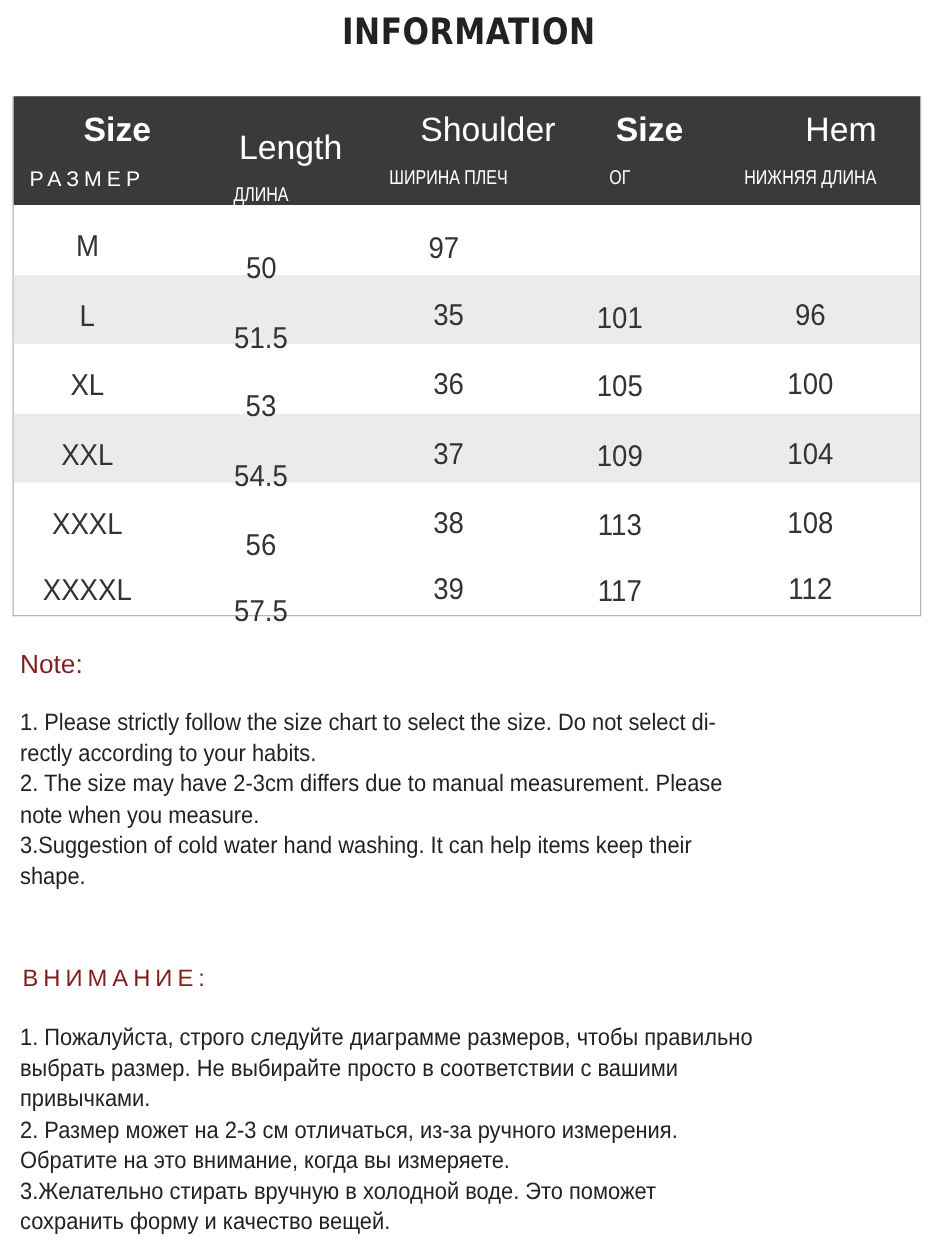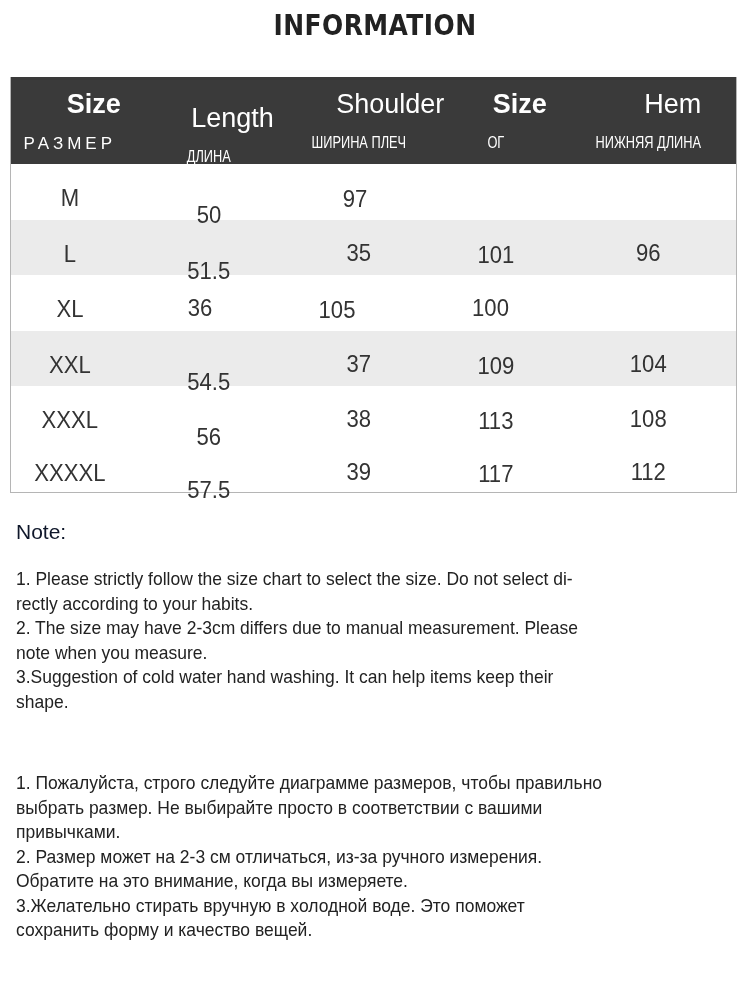--- a/index.html
+++ b/index.html
@@ -60,21 +60,21 @@
     .v-size { top: 20px; }
     .v-len { top: 23px; }
     .v-sh { top: 19px; }
     .v-bust { top: 21px; }
     .v-hem { top: 19px; }
 
     .notes { position: absolute; left: 16px; width: 720px; }
     .notes-en { top: 519px; }
     .notes-ru { top: 771px; }
     .note-heading {
-      font-family: "Liberation Sans", sans-serif; font-size: 21px; color: #0f172a;
+      font-family: "Liberation Sans", sans-serif; font-size: 21px; color: #7f1d1d;
       height: 48px; line-height: 26px;
     }
     .note-heading.ru { letter-spacing: 4px; font-size: 19px; margin-left: 2px; }
     .note-body {
       font-family: "Liberation Sans", sans-serif; font-size: 19px; line-height: 24.5px; color: #222;
       transform: scaleX(0.92); transform-origin: 0 0; width: 780px;
     }
     .note-line { display: block; white-space: nowrap; }
   </style>
 </head>
@@ -130,20 +130,23 @@
     <div class="cell c3">
         <div class="val v-bust">101</div>
       </div>
     <div class="cell c4">
         <div class="val v-hem">96</div>
       </div>
   </div>
   <div class="row data-row">
     <div class="cell c0">
         <div class="val v-size">XL</div>
+      </div>
+    <div class="cell c1">
+        <div class="val v-len">53</div>
       </div>
     <div class="cell c2">
         <div class="val v-sh">36</div>
       </div>
     <div class="cell c3">
         <div class="val v-bust">105</div>
       </div>
     <div class="cell c4">
         <div class="val v-hem">100</div>
       </div>
@@ -207,20 +210,21 @@
     <span class="note-line">1. Please strictly follow the size chart  to select the size. Do not select di-</span>
     <span class="note-line">rectly according to your habits.</span>
     <span class="note-line">2. The size may have 2-3cm differs due to manual measurement. Please</span>
     <span class="note-line">note when you measure.</span>
     <span class="note-line">3.Suggestion of cold water hand washing. It can help items keep their</span>
     <span class="note-line">shape.</span>
   </div>
 </div>
 
 <div class="notes notes-ru">
+  <div class="note-heading ru">ВНИМАНИЕ:</div>
   <div class="note-body">
     <span class="note-line">1. Пожалуйста, строго следуйте диаграмме размеров, чтобы правильно</span>
     <span class="note-line">выбрать размер. Не выбирайте просто в соответствии с вашими</span>
     <span class="note-line">привычками.</span>
     <span class="note-line">2. Размер может на 2-3 см отличаться, из-за ручного измерения.</span>
     <span class="note-line">Обратите на это внимание, когда вы измеряете.</span>
     <span class="note-line">3.Желательно стирать вручную в холодной воде. Это поможет</span>
     <span class="note-line">сохранить форму и качество вещей.</span>
   </div>
 </div>

